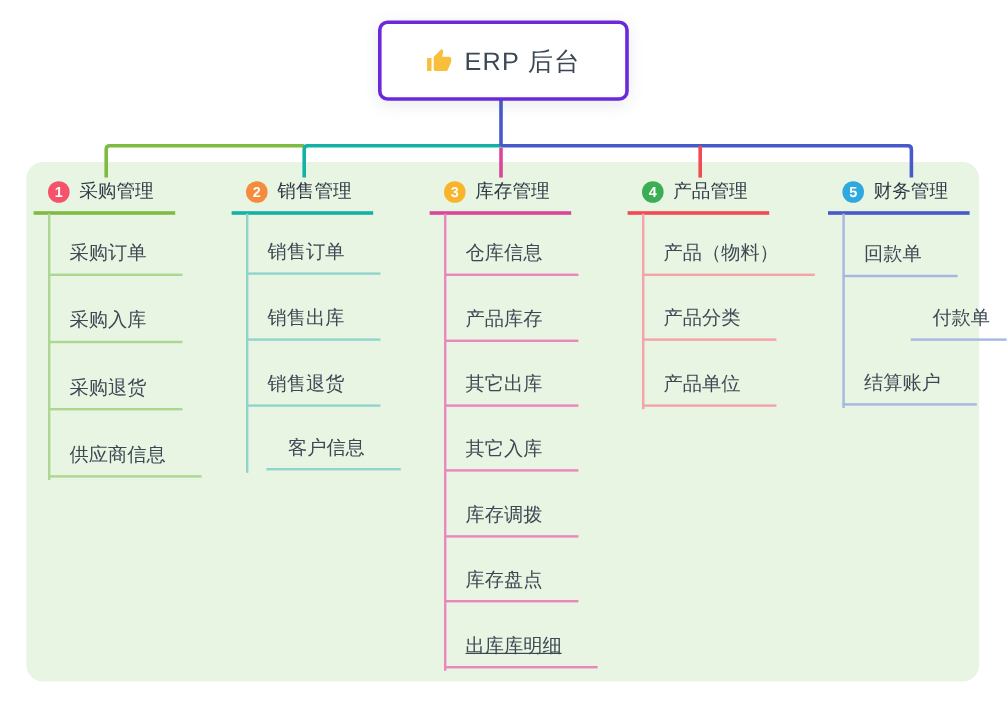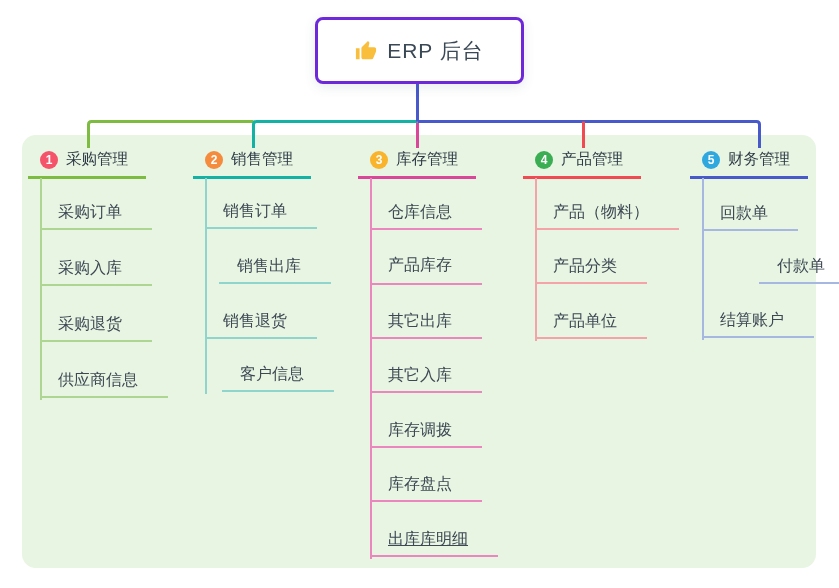--- a/index.html
+++ b/index.html
@@ -63,31 +63,31 @@
   <div class="child-item" style="left: 40px; top: 259px; border-bottom-color: rgb(174, 214, 147);">采购入库</div>
   <div class="child-item" style="left: 40px; top: 315px; border-bottom-color: rgb(174, 214, 147);">采购退货</div>
   <div class="child-item" style="left: 40px; top: 371px; border-bottom-color: rgb(174, 214, 147);">供应商信息</div>
 
   <div class="branch-header" style="left: 193px; top: 149px; border-bottom-color: rgb(20, 178, 165);">
     <span class="badge" style="background-color: rgb(245, 139, 61);">2</span>
     <span>销售管理</span>
   </div>
   <div class="vline" style="left: 205px; top: 178px; height: 216px; background-color: rgb(144, 213, 205);"></div>
   <div class="child-item" style="left: 205px; top: 202px; border-bottom-color: rgb(144, 213, 205);">销售订单</div>
-  <div class="child-item" style="left: 205px; top: 257px; border-bottom-color: rgb(144, 213, 205); margin-left: 14px;">销售出库</div>
+  <div class="child-item" style="left: 205px; top: 257px; border-bottom-color: rgb(144, 213, 205);">销售出库</div>
   <div class="child-item" style="left: 205px; top: 312px; border-bottom-color: rgb(144, 213, 205);">销售退货</div>
   <div class="child-item" style="left: 222px; top: 365px; border-bottom-color: rgb(144, 213, 205);">客户信息</div>
 
   <div class="branch-header" style="left: 358px; top: 149px; border-bottom-color: rgb(217, 70, 154);">
     <span class="badge" style="background-color: rgb(249, 180, 44);">3</span>
     <span>库存管理</span>
   </div>
   <div class="vline" style="left: 370px; top: 178px; height: 381px; background-color: rgb(236, 134, 190);"></div>
   <div class="child-item" style="left: 370px; top: 203px; border-bottom-color: rgb(236, 134, 190);">仓库信息</div>
-  <div class="child-item" style="left: 370px; top: 258px; border-bottom-color: rgb(236, 134, 190); font-family: Liberation Mono, monospace;">产品库存</div>
+  <div class="child-item" style="left: 370px; top: 258px; border-bottom-color: rgb(236, 134, 190);">产品库存</div>
   <div class="child-item" style="left: 370px; top: 312px; border-bottom-color: rgb(236, 134, 190);">其它出库</div>
   <div class="child-item" style="left: 370px; top: 366px; border-bottom-color: rgb(236, 134, 190);">其它入库</div>
   <div class="child-item" style="left: 370px; top: 421px; border-bottom-color: rgb(236, 134, 190);">库存调拨</div>
   <div class="child-item" style="left: 370px; top: 475px; border-bottom-color: rgb(236, 134, 190);">库存盘点</div>
   <div class="child-item" style="left: 370px; top: 530px; border-bottom-color: rgb(236, 134, 190); text-decoration: underline;">出库库明细</div>
 
   <div class="branch-header" style="left: 523px; top: 149px; border-bottom-color: rgb(242, 74, 82);">
     <span class="badge" style="background-color: rgb(59, 174, 84);">4</span>
     <span>产品管理</span>
   </div>

